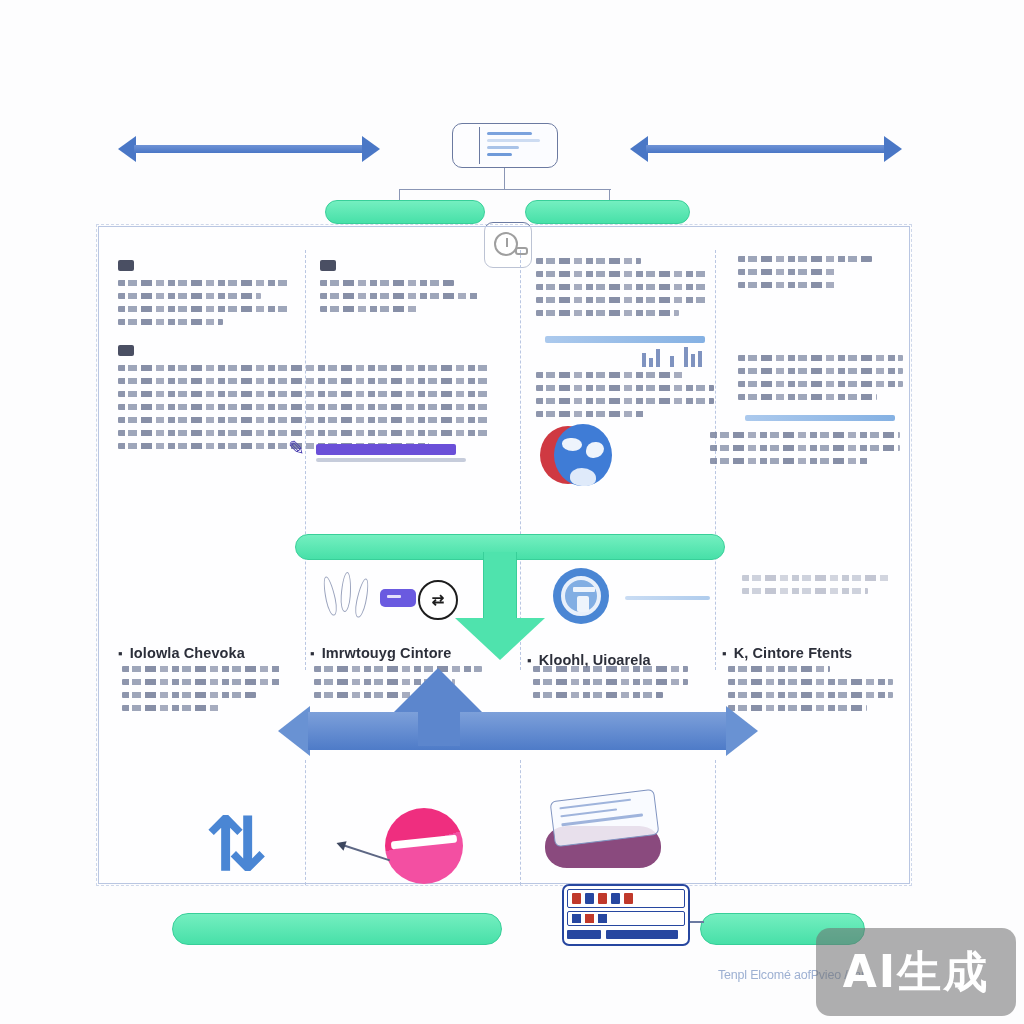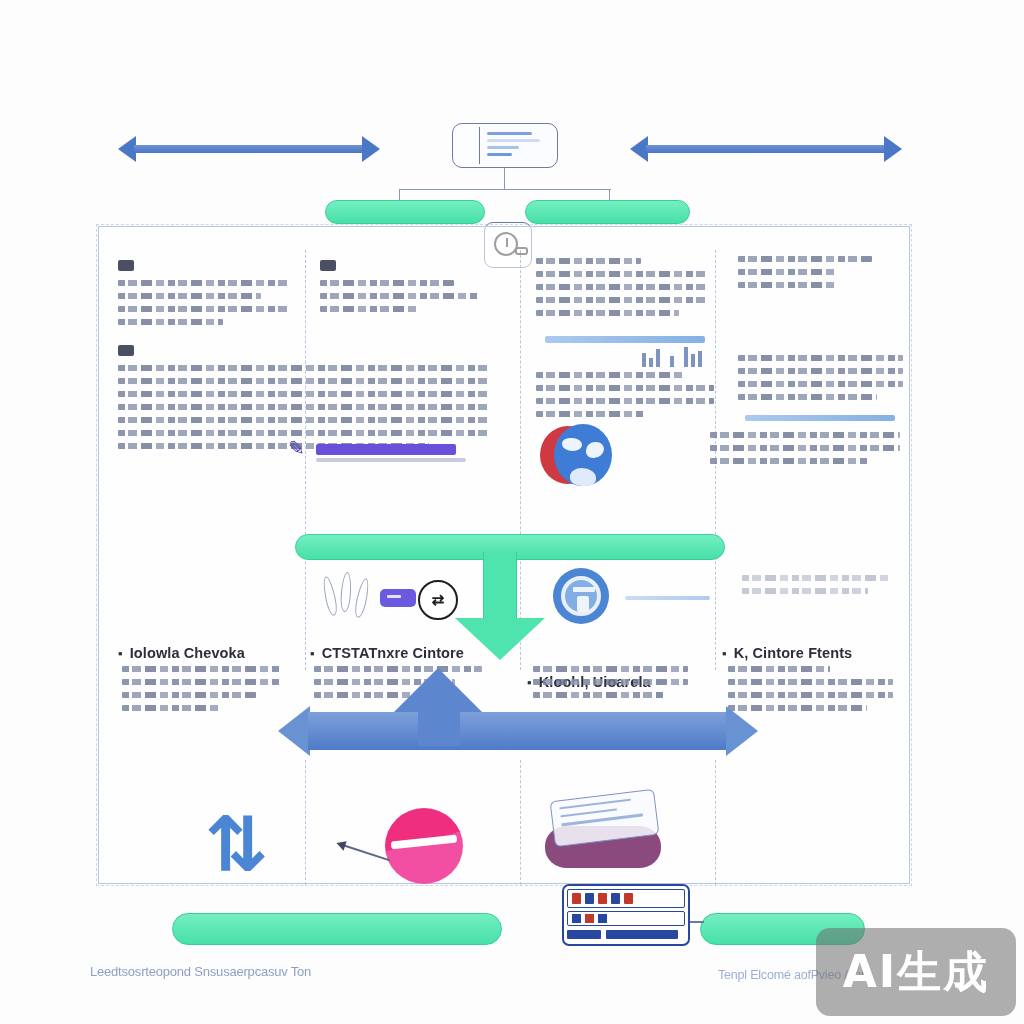--- a/index.html
+++ b/index.html
@@ -565,28 +565,28 @@
   </div>
 
   <div class="bullet-head" style="left:118px; top:645px;">Iolowla Chevoka</div>
   <div class="tblock" style="left:122px; top:666px; width:160px;">
     <div class="glyphline long"></div>
     <div class="glyphline long"></div>
     <div class="glyphline mid"></div>
     <div class="glyphline short"></div>
   </div>
 
-  <div class="bullet-head" style="left:310px; top:645px;">CTSTATnxre Cintore</div>
+  <div class="bullet-head" style="left:310px; top:645px;">Imrwtouyg Cintore</div>
   <div class="tblock" style="left:314px; top:666px; width:168px;">
     <div class="glyphline long"></div>
     <div class="glyphline mid"></div>
     <div class="glyphline short"></div>
   </div>
 
-  <div class="bullet-head" style="left:527px; top:674px;">Kloohl, Uioarela</div>
+  <div class="bullet-head" style="left:527px; top:652px;">Kloohl, Uioarela</div>
   <div class="tblock" style="left:533px; top:666px; width:155px;">
     <div class="glyphline long"></div>
     <div class="glyphline long"></div>
     <div class="glyphline mid"></div>
   </div>
 
   <div class="bullet-head" style="left:722px; top:645px;">K, Cintore Ftents</div>
   <div class="tblock" style="left:728px; top:666px; width:165px;">
     <div class="glyphline short"></div>
     <div class="glyphline long"></div>
@@ -629,21 +629,20 @@
       <i style="background:#2747a0"></i>
     </div>
     <div class="btnrow">
       <i style="width:34px"></i>
       <i style="width:72px"></i>
     </div>
   </div>
   <div class="dlg-connector"></div>
 
   <div class="footer-left">
-    <div class="footer-note">Leedtsosrteopond Snsusaerpcasuv Ton</div>
   </div>
   <div class="footer-right">Tenpl Elcomé aofPvieo /oarv</div>
 
   <div class="watermark">
     <span>AI生成</span>
   </div>
 
 </div>
 
 </body></html>

